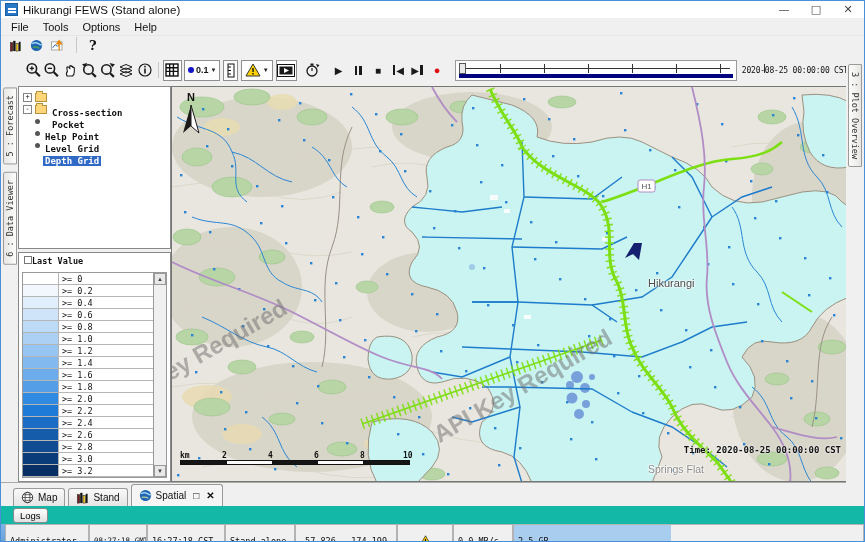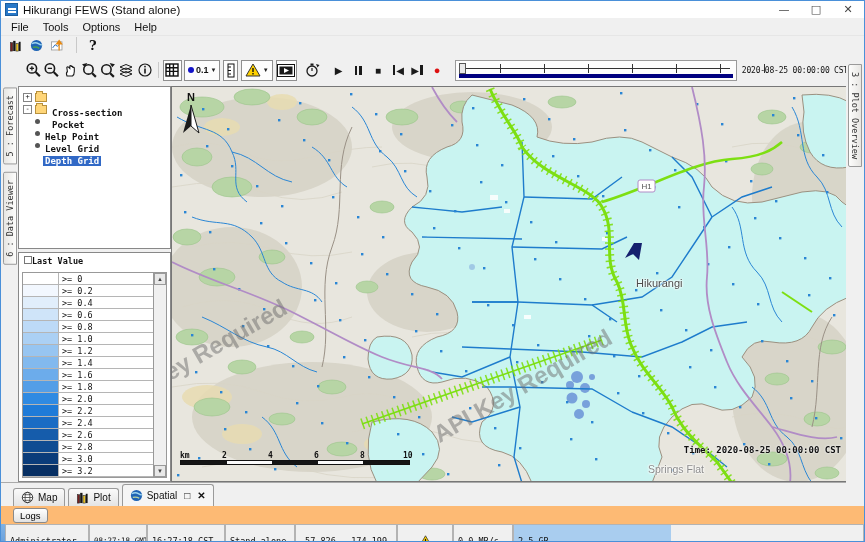--- a/index.html
+++ b/index.html
@@ -84,21 +84,21 @@
   .scale-bar{ display:flex; height:5px; width:230px; border:1px solid #111; background:#fafafa;}
   .scale-bar i{ flex:1; } .scale-bar i:nth-child(odd){ background:#151515;} .scale-bar i:nth-child(even){ background:#fafafa;}
   .north{ position:absolute; left:6px; top:2px; }
   
   .tabs-bottom{ height:24px; border-top:1px solid #aaa; display:flex; align-items:flex-end; padding-left:12px; gap:3px; background:#f0f0f0;}
   .btab{ display:flex; align-items:center; gap:4px; font-size:10px; border:1px solid #9a9a9a; border-bottom:none; border-radius:3px 3px 0 0;
          background:linear-gradient(#fafafa,#e4e4e4); padding:2px 7px 3px 7px; height:18px;}
   .btab.active{ background:#f5f5f5; height:22px; font-weight:normal;}
   .ticon{ width:13px; height:13px; }
   .tabctl{ font-size:10px; color:#111; margin-left:3px;}
-  .logsrow{ height:18px; display:flex; align-items:center; padding-left:12px; background:#fdba74;}
+  .logsrow{ height:18px; display:flex; align-items:center; padding-left:12px; background:#14b8a6;}
   .logsbtn{ font-size:9.5px; border:1px solid #8a8a8a; border-radius:3px; background:linear-gradient(#ffffff,#e2e2e2); padding:1px 6px;}
   .statusbar{ height:33px; display:flex; font:8.5px "DejaVu Sans Mono",monospace; background:#f0f0f0;}
   .scell{ border:1px solid #b3b3b3; display:flex; align-items:center; padding:0 4px; white-space:nowrap; overflow:hidden; position:relative;}
   .scell .txt{ position:relative; z-index:1;}
   .memfill{ position:absolute; left:0; top:0; bottom:0; width:45%; background:#a9cdef;}
   .grip{ width:4px; background:linear-gradient(#7fb2e6,#5a95d6); }
   .warn-sm{ width:13px; height:11px; }
 </style>
 </head>
 <body>
@@ -703,21 +703,21 @@
 
       <div class="wm" style="left:-75px; top:255px;">API Key Required</div>
       <div class="wm" style="left:250px; top:285px;">API Key Required</div>
 
       <svg class="north" width="26" height="46" viewBox="0 0 26 46">
         <text x="13" y="12" font-size="11" font-weight="bold" text-anchor="middle" fill="#111" font-family="Liberation Sans,sans-serif">N</text>
         <polygon points="13,16 5,44 13,37" fill="#1a1a1a"></polygon>
         <polygon points="13,16 13,37 21,44" fill="#ffffff" stroke="#1a1a1a" stroke-width="1"></polygon>
       </svg>
 
-      <div class="mlabel" style="left:464px; top:190px;">Hikurangi</div>
+      <div class="mlabel" style="left:476px; top:190px;">Hikurangi</div>
       <div class="mlabel area" style="left:476px; bottom:6px;">Springs Flat</div>
 
       <div class="scalebar">
         <div class="scale-labels">
           <span class="unit">km</span>
           <span style="position:absolute;inset:0;">
               <span class="tick">2</span>
               <span class="tick">4</span>
               <span class="tick">6</span>
               <span class="tick">8</span>
@@ -750,21 +750,21 @@
         </svg>
       <span>Map</span>
     </div>
     <div class="btab">
       <svg class="ticon" viewBox="0 0 14 14">
           <rect x="1.5" y="4" width="2.5" height="9" fill="#7a1f1f" stroke="#222" stroke-width=".6"></rect>
           <rect x="4.5" y="2" width="2.5" height="11" fill="#151515"></rect>
           <rect x="7.5" y="5" width="2.5" height="8" fill="#e8c22a" stroke="#222" stroke-width=".6"></rect>
           <rect x="10.5" y="3" width="2" height="10" fill="#151515"></rect>
         </svg>
-      <span>Plot</span>
+      <span>Stand</span>
     </div>
     <div class="btab active">
       <svg class="ticon" viewBox="0 0 14 14">
           <circle cx="7" cy="7" r="6" fill="#1e63b4"></circle>
           <path d="M2,5 Q6,3 9,5 T13,6" stroke="#9cd4f0" stroke-width="1.6" fill="none"></path>
           <path d="M3,9 Q7,8 10,10" stroke="#bcd49c" stroke-width="1.4" fill="none"></path>
         </svg>
       <span>Spatial</span>
       <span class="tabctl">□</span>
       <span class="tabctl" style="font-weight:bold;">✕</span>

